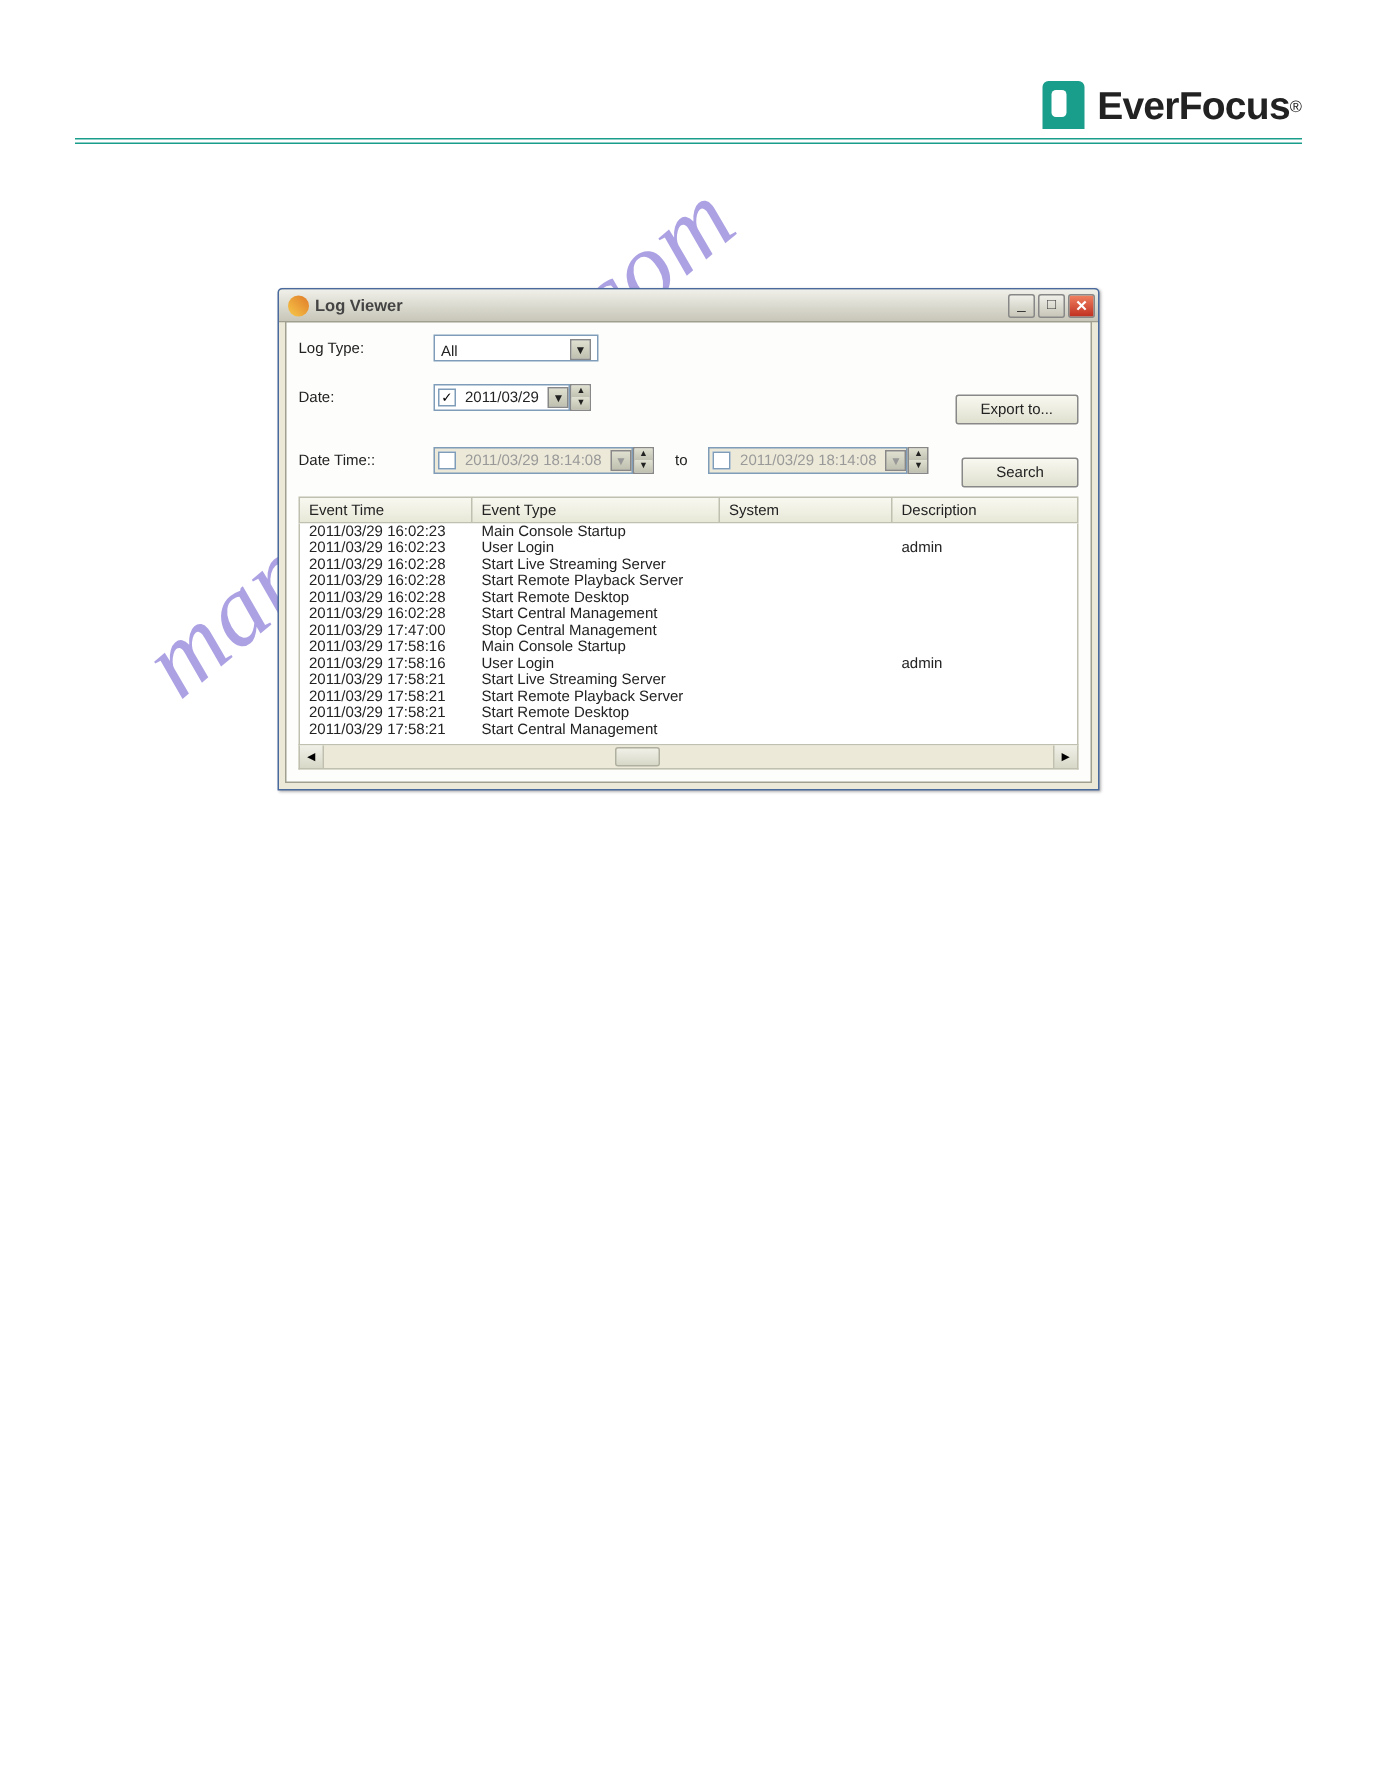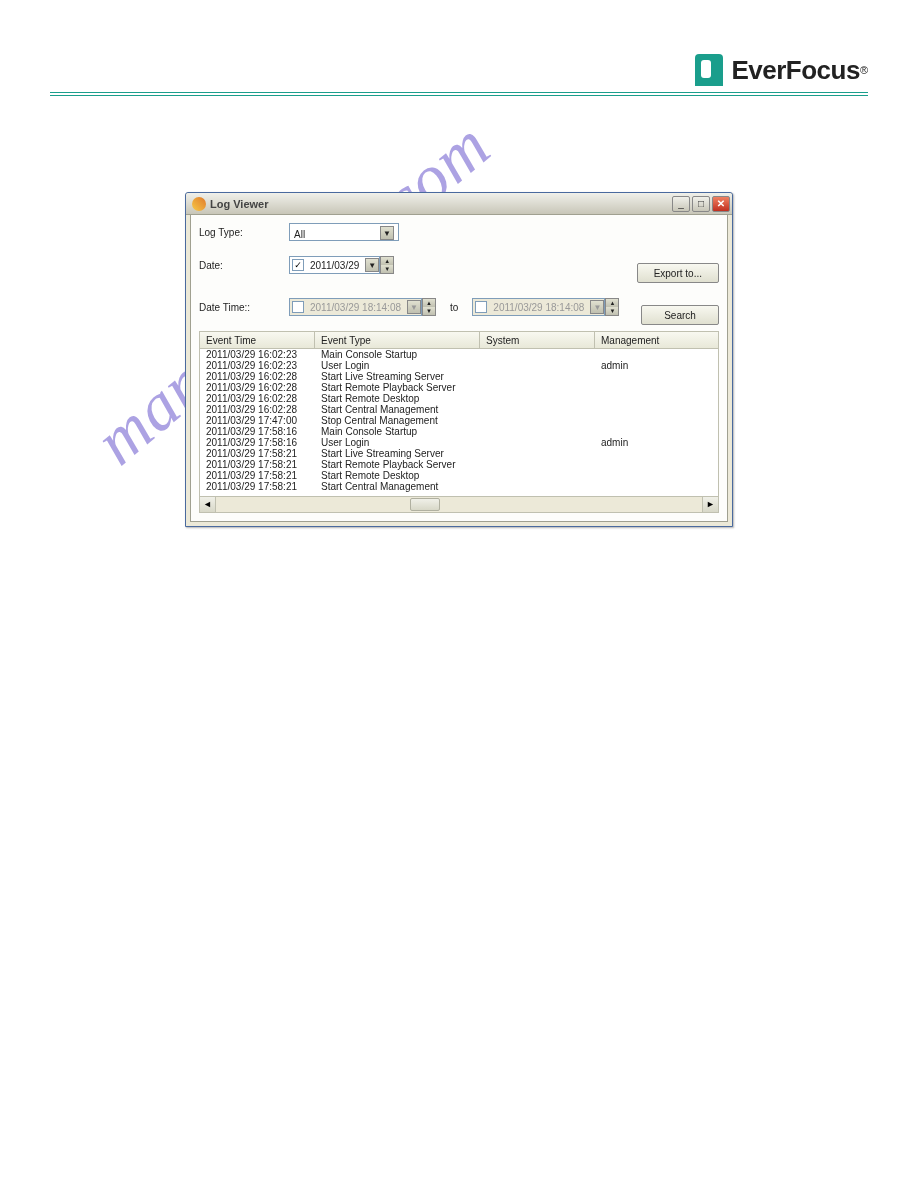--- a/index.html
+++ b/index.html
@@ -364,21 +364,21 @@
           <div>▲</div>
           <div>▼</div>
         </div>
       <div class="right-col btn">Search</div>
     </div>
 
     <div class="list-header">
       <div class="col-time">Event Time</div>
       <div class="col-type">Event Type</div>
       <div class="col-cam">System</div>
-      <div class="col-desc">Management</div>
+      <div class="col-desc">Description</div>
     </div>
     <div class="list-body" id="list-body">
         <div class="list-row">
           <div class="col-time">2011/03/29 16:02:23</div>
           <div class="col-type">Main Console Startup</div>
           <div class="col-cam"></div>
           <div class="col-desc"></div>
         </div>
         <div class="list-row">
           <div class="col-time">2011/03/29 16:02:23</div>

